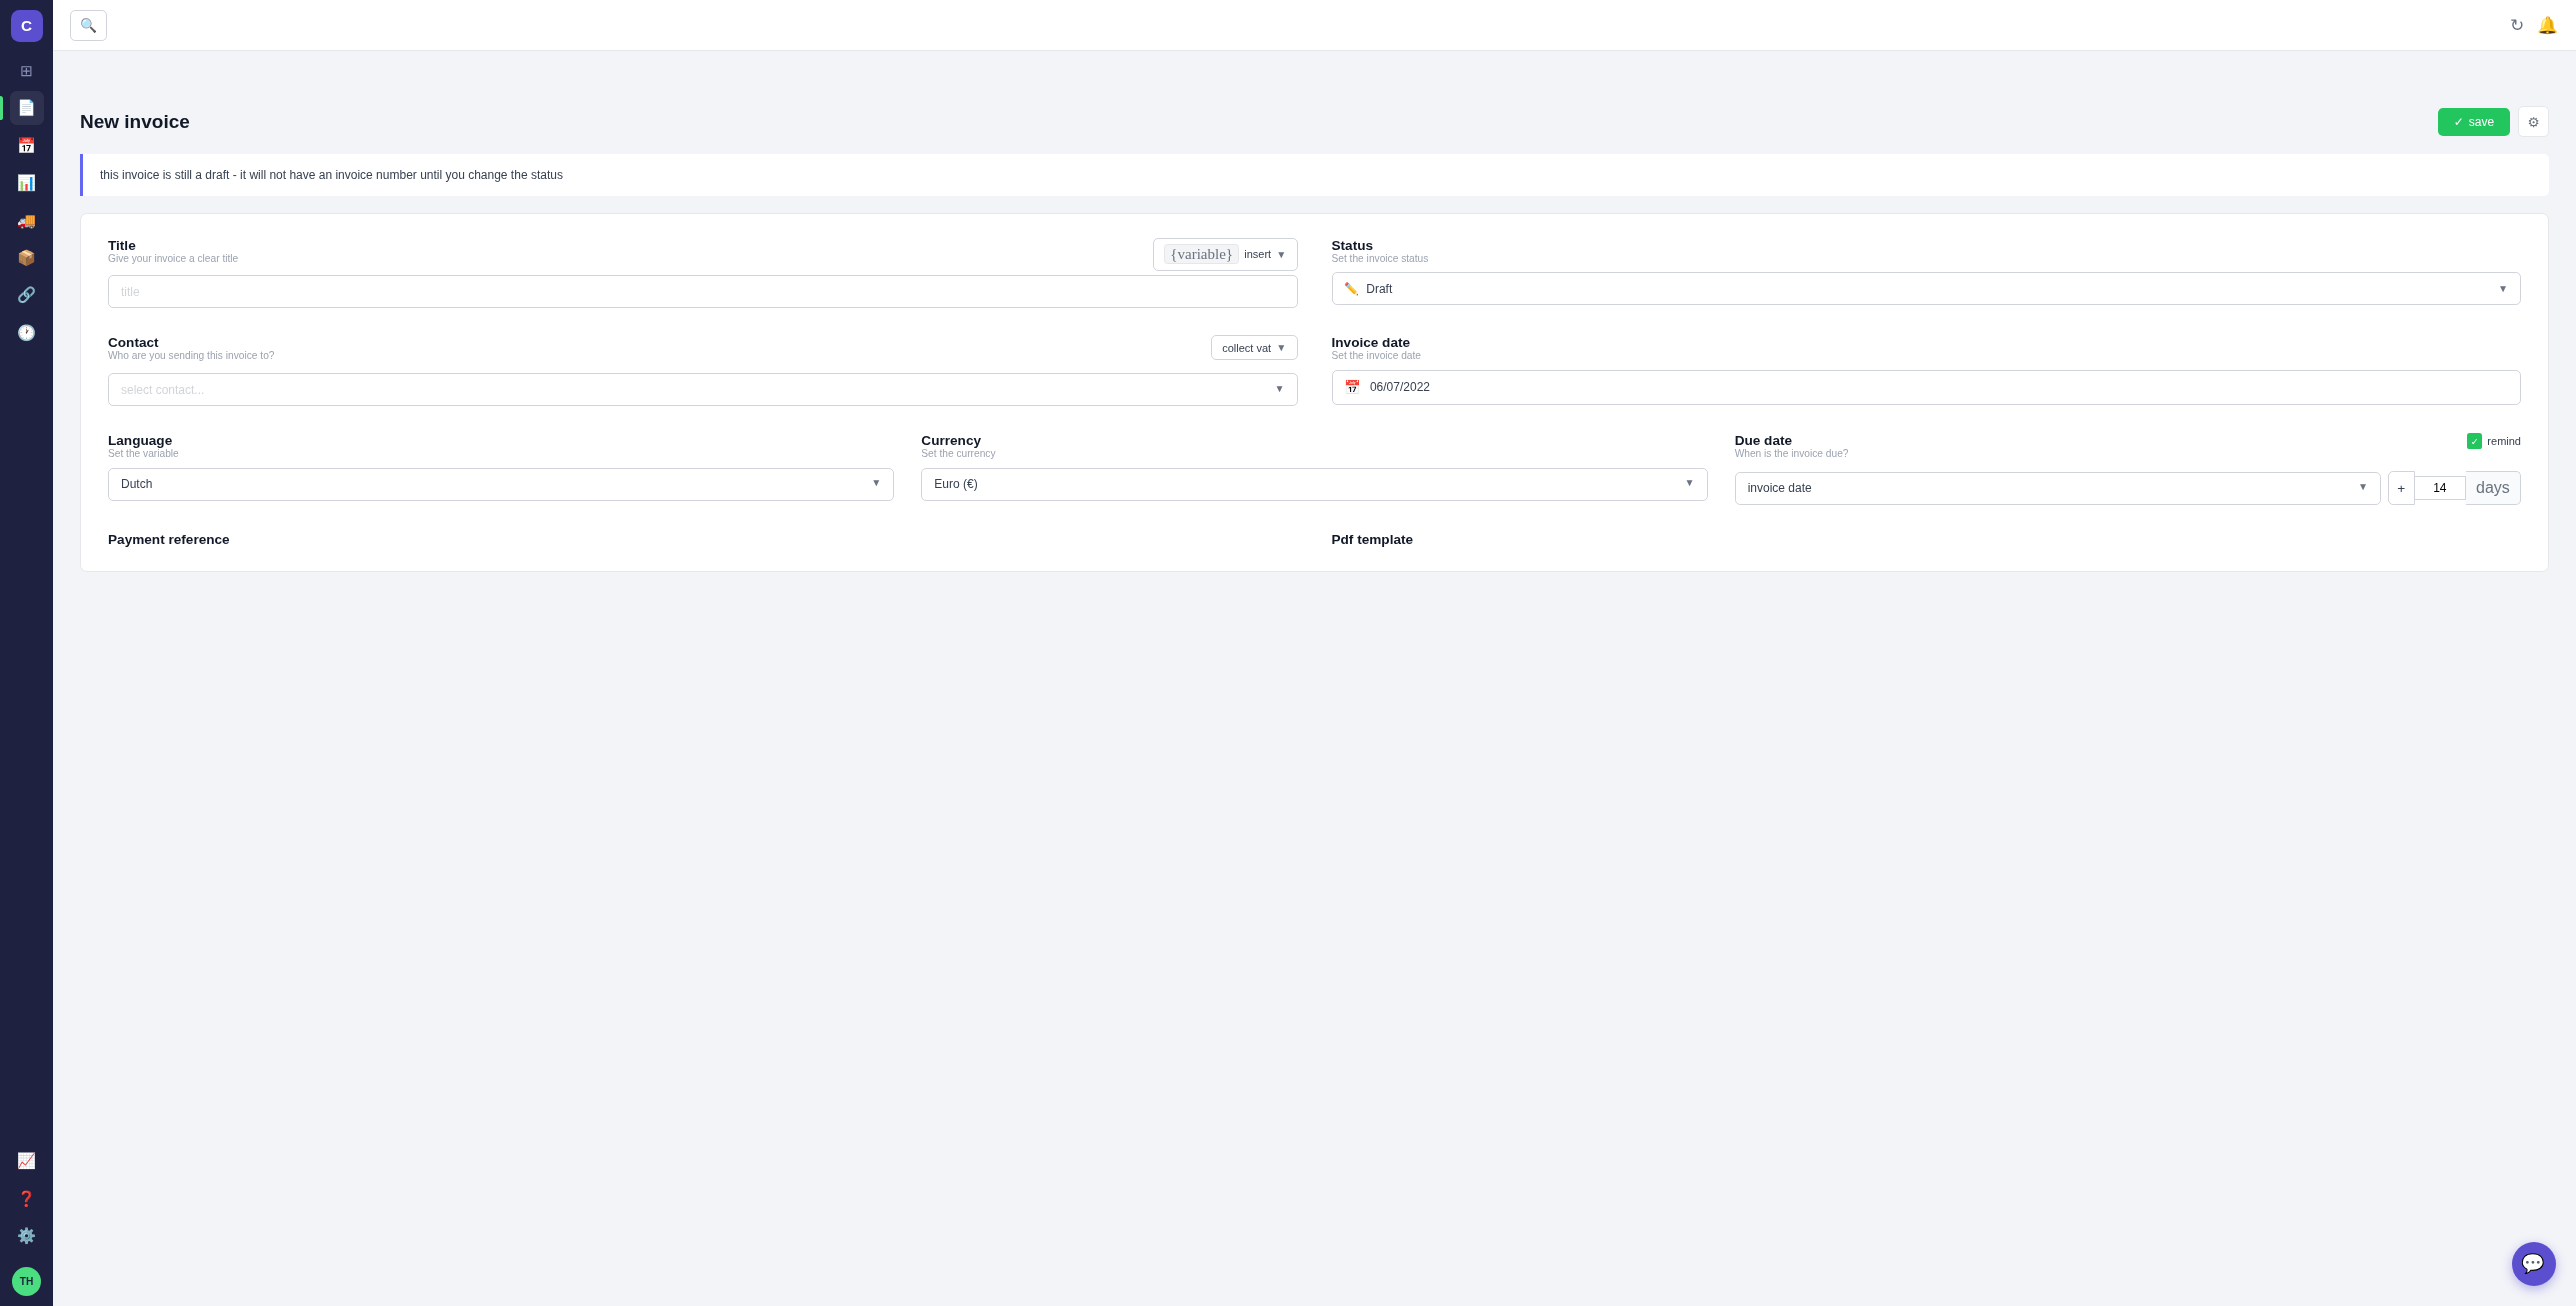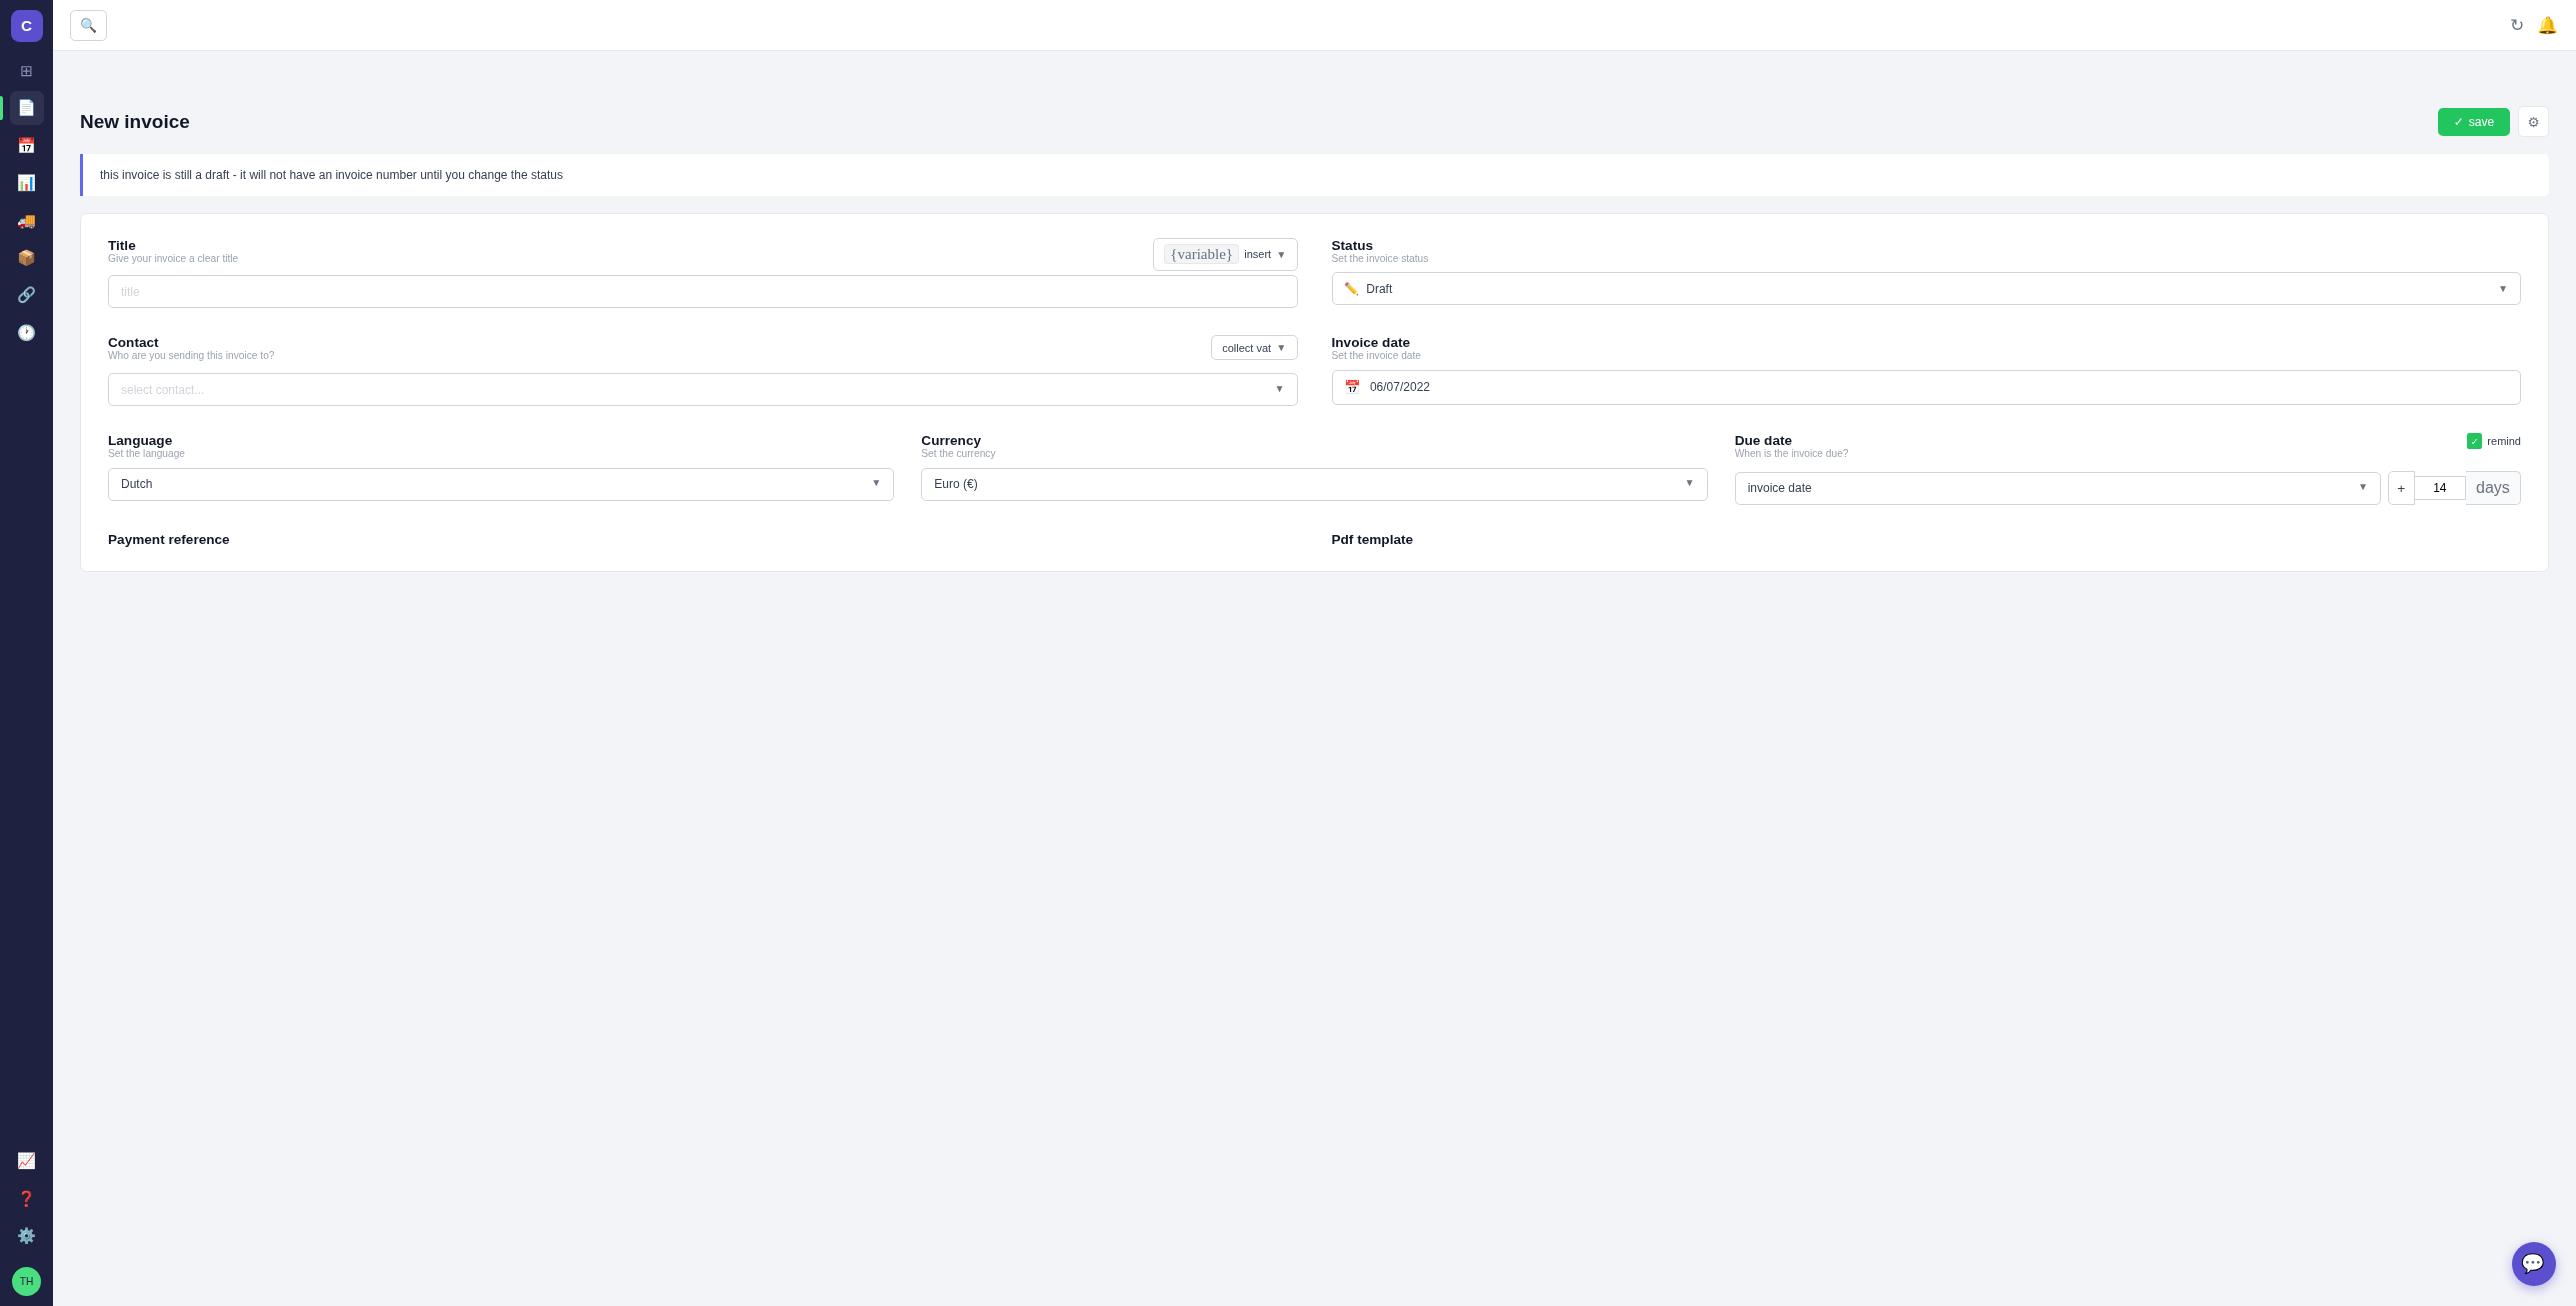--- a/index.html
+++ b/index.html
@@ -44,21 +44,21 @@
       height: 24px;
       background: #4ade80;
       border-radius: 0 2.6px 2.6px 0;
     }
     .sidebar-spacer { flex: 1; }
     .sidebar-avatar {
       width: 29px; height: 29px;
       background: #4ade80;
       border-radius: 50%;
       display: flex; align-items: center; justify-content: center;
-      color: #1e2140; font-weight: 400; font-size: 10.2px;
+      color: #1e2140; font-weight: 700; font-size: 10.2px;
     }
 
     
     .main {
       flex: 1;
       display: flex;
       flex-direction: column;
       overflow: hidden;
     }
 
@@ -482,21 +482,21 @@
             <span class="calendar-icon">📅</span>
             <span>06/07/2022</span>
           </div>
         </div>
       </div>
 
       <div class="form-row-3">
 
         <div class="form-group">
           <div class="field-label">Language</div>
-          <div class="field-hint">Set the language</div>
+          <div class="field-hint">Set the variable</div>
           <div class="select-field">
             <span>Dutch</span>
             <span class="chevron">▼</span>
           </div>
         </div>
 
         <div class="form-group">
           <div class="field-label">Currency</div>
           <div class="field-hint">Set the currency</div>
           <div class="select-field">

